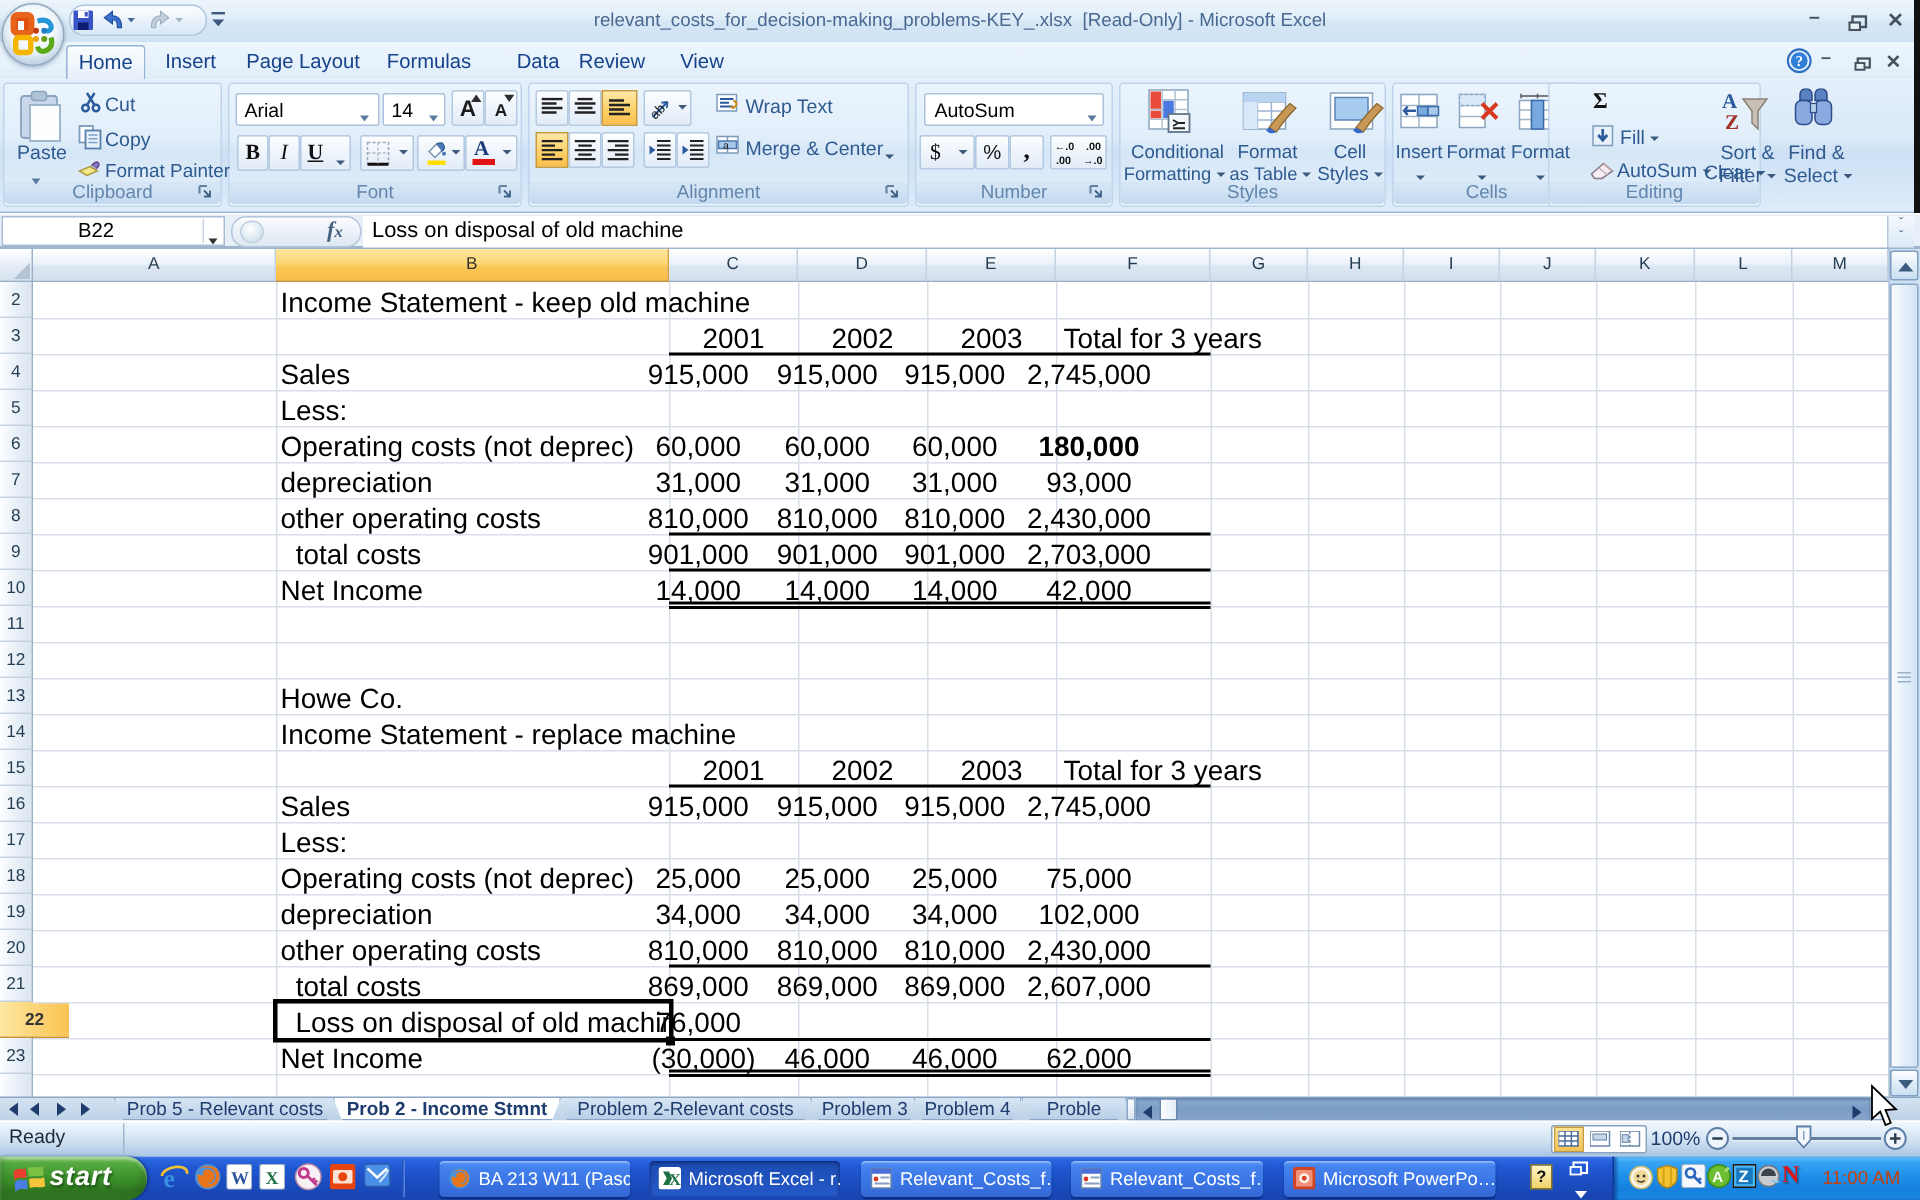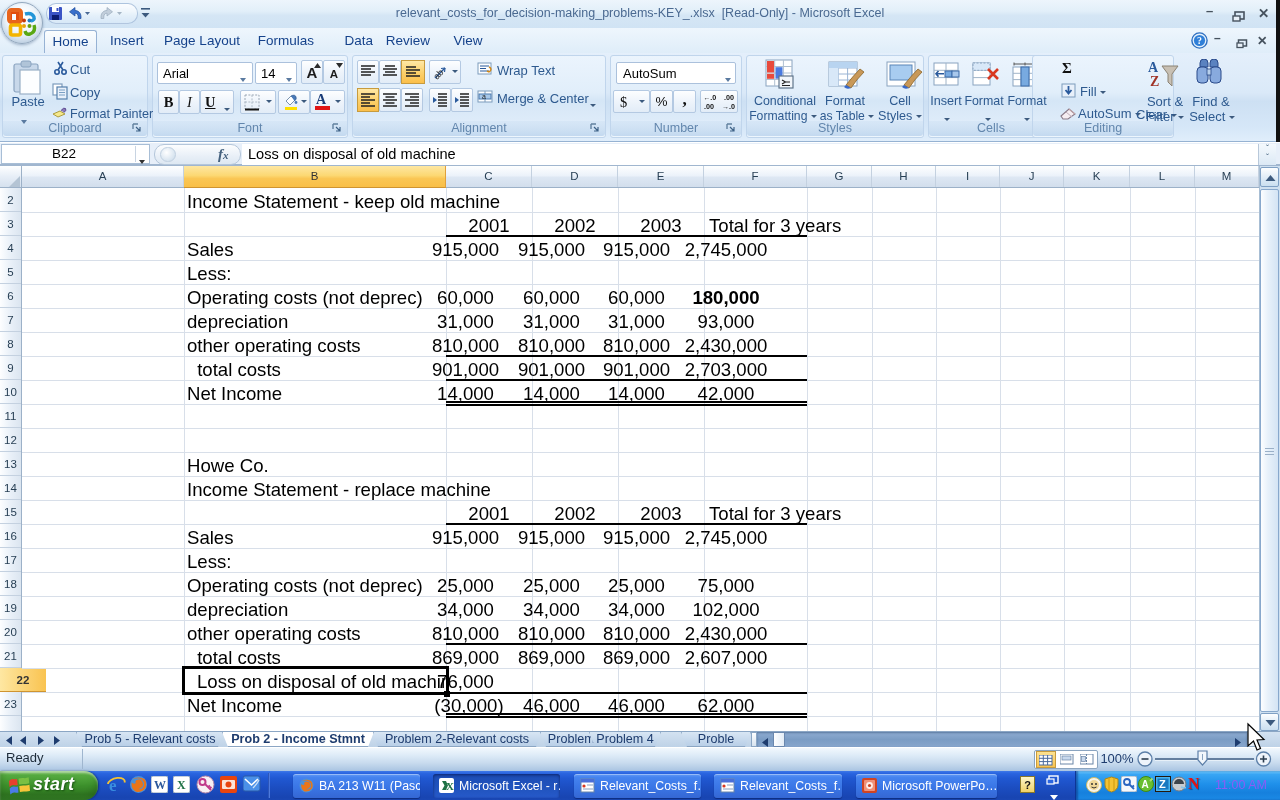--- a/index.html
+++ b/index.html
@@ -564,21 +564,21 @@
         <path d="M2 2 v9 M10 2 L4 6.5 L10 11 z"></path>
         <path d="M24 2 L18 6.5 L24 11 z"></path>
         <path d="M36 2 L42 6.5 L36 11 z"></path>
         <path d="M52 2 L58 6.5 L52 11 z M60 2 v9"></path>
       </g>
     </svg></div>
 <div class="ab stab" style="left:76px;width:148px;">Prob 5 - Relevant costs</div>
 <div class="ab stab active" style="left:222px;width:152px;">Prob 2 - Income Stmnt</div>
 <div class="ab stab" style="left:372px;width:170px;">Problem 2-Relevant costs</div>
 <div class="ab stab" style="left:540px;width:73px;">Problem 3</div>
-<div class="ab stab" style="left:589px;width:72px;">Problem 4</div>
+<div class="ab stab" style="left:609px;width:72px;">Problem 4</div>
 <div class="ab stab" style="left:681px;width:70px;">Proble</div>
 <div class="ab" style="left:751px;top:732px;width:6px;height:15px;background:linear-gradient(#fdfeff,#d8e4f0);border:1px solid #8ba6c4;"></div>
 <div class="ab" style="left:757px;top:732px;width:490px;height:15px;background:linear-gradient(#8fadd2,#7b9cc4 50%,#87a6cc);box-shadow:inset 0 1px 2px rgba(40,70,110,.5);"></div>
 <div class="ab" style="left:759px;top:734px;"><svg width="12" height="11">
       <path d="M9 1 L3 5.5 L9 10 z" fill="#1e3c6e"></path>
     </svg></div>
 <div class="ab" style="left:773px;top:732px;width:12px;height:15px;background:linear-gradient(90deg,#fdfeff,#e4edf6);border:1px solid #6b88ae;border-radius:1px;"></div>
 <div class="ab" style="left:1232px;top:734px;"><svg width="12" height="11">
       <path d="M3 1 L9 5.5 L3 10 z" fill="#1e3c6e"></path>
     </svg></div>
@@ -724,13 +724,13 @@
       <rect x="1" y="1" width="14" height="14" fill="#48b4f0"></rect>
       <rect x="2.5" y="2.5" width="11" height="11" fill="#1878c0"></rect>
       <text x="4" y="12" font-size="11" font-weight="bold" fill="#fff">Z</text>
     </svg></div>
 <div class="ab tico" style="left:1171px;top:776px;"><svg width="16" height="16">
       <circle cx="8" cy="8" r="7" fill="#c8ccd0" stroke="#707880"></circle>
       <path d="M3 8 a5 5 0 0 1 10 0" fill="#3c444c"></path>
       <path d="M10 11 q3 1.5 5 .5" stroke="#88c4e8" stroke-width="1.4" fill="none"></path>
     </svg></div>
 <div class="ab tico" style="left:1188px;top:775px;font-size:16px;font-weight:bold;color:#e01414;font-family:'Liberation Serif',serif;text-shadow:1px 1px 1px rgba(0,0,0,.4);">N</div>
-<div class="ab" style="left:1206px;top:771px;width:70px;height:16px;line-height:29px;font-size:12.5px;color:#8b5cf6;text-align:center;">11:00 AM</div>
+<div class="ab" style="left:1206px;top:771px;width:70px;height:16px;line-height:29px;font-size:12.5px;color:#c2410c;text-align:center;">11:00 AM</div>
 
 </body></html>

